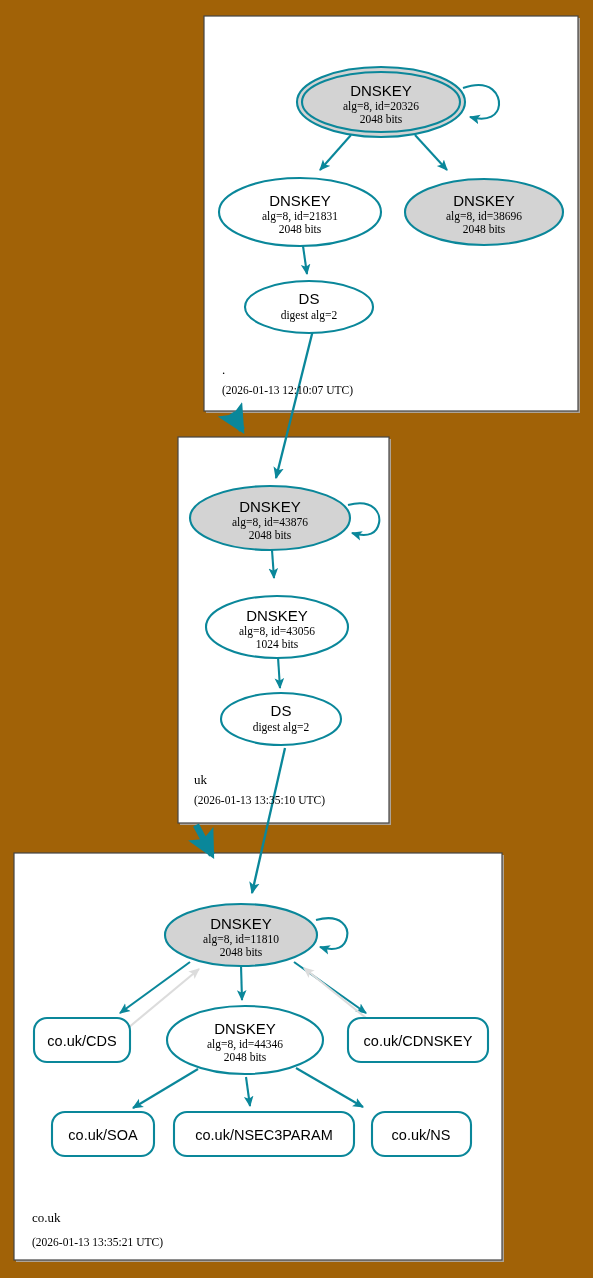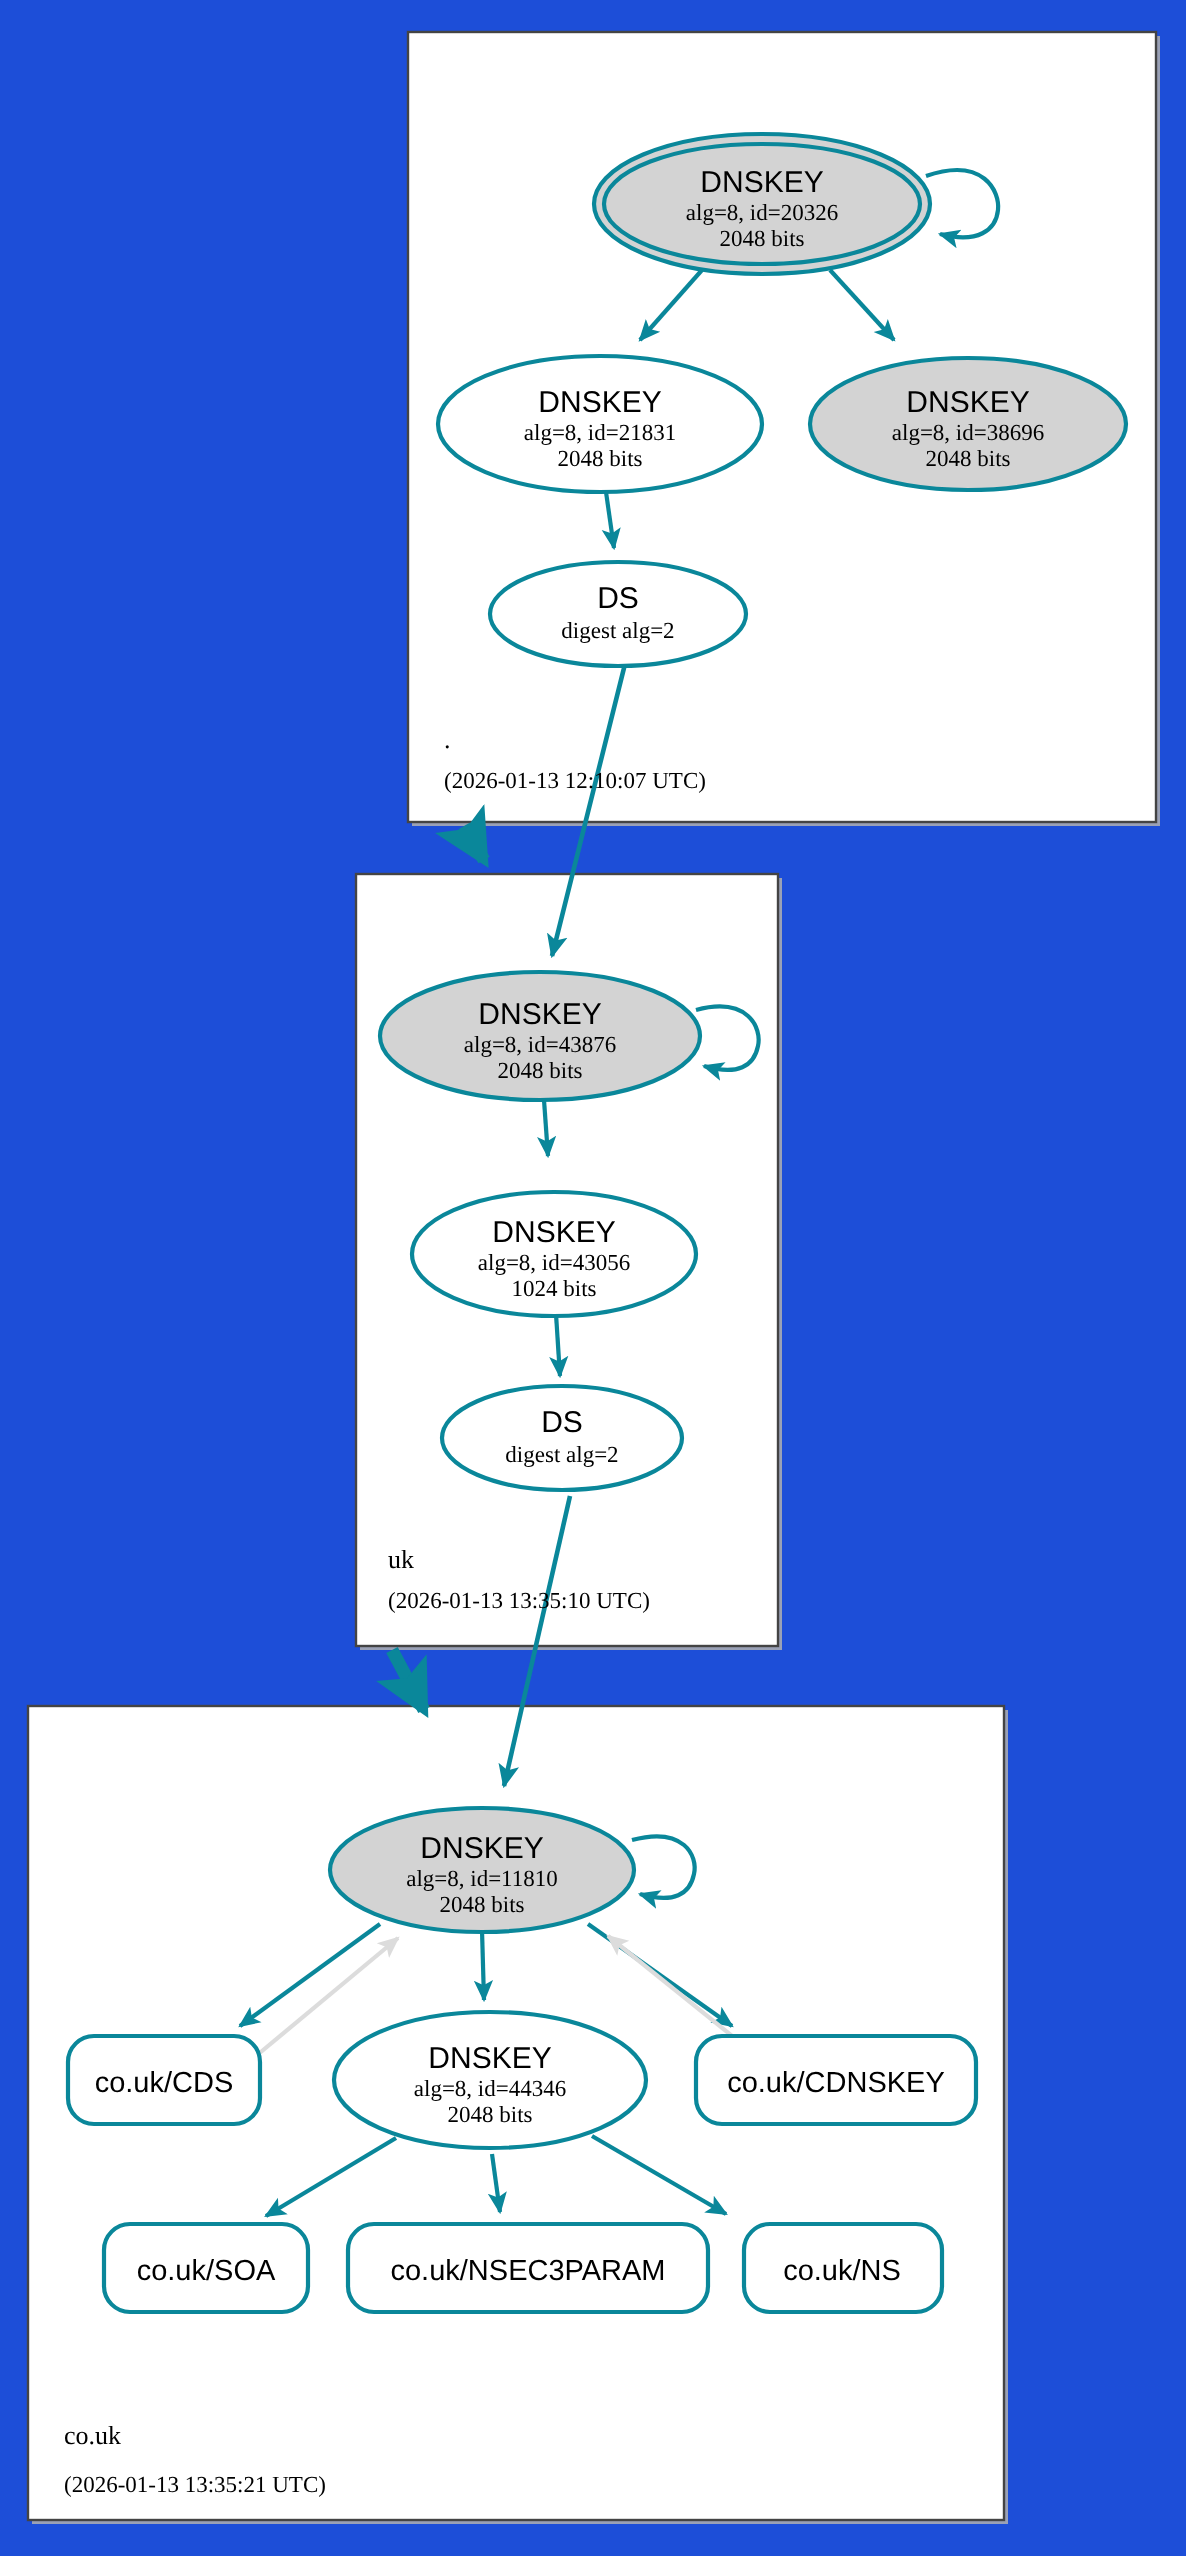--- a/index.html
+++ b/index.html
@@ -8,21 +8,21 @@
     padding: 0;
     background: #ffffff;
   }
   body {
     font-family: "Liberation Sans", sans-serif;
   }
   #canvas {
     position: relative;
     width: 593px;
     height: 1278px;
-    background: #1d4ed8;
+    background: #a16207;
     overflow: hidden;
   }
   svg#graph {
     position: absolute;
     left: 0;
     top: 0;
     width: 593px;
     height: 1278px;
   }
   text {

